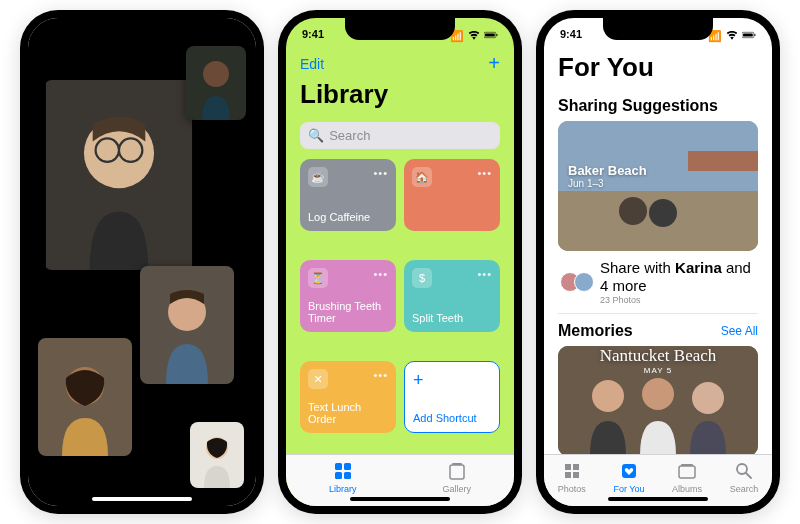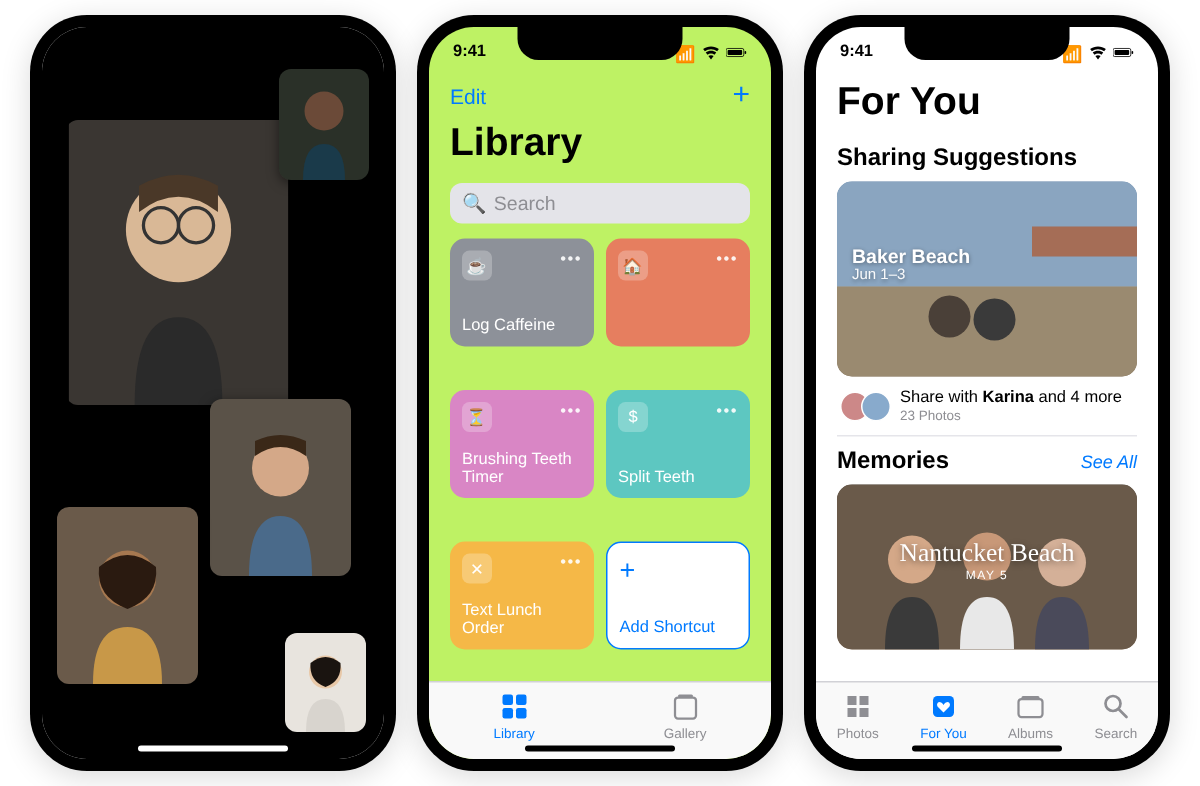--- a/index.html
+++ b/index.html
@@ -36,32 +36,32 @@
 .tab { display: flex; flex-direction: column; align-items: center; gap: 1px; font-size: 9px; color: #8e8e93; }
 .tab.active { color: #007aff; }
 
 
 .ph-bg { background: #fff; width: 100%; height: 100%; display: flex; flex-direction: column; }
 .ph-header { padding: 34px 14px 6px; }
 .ph-date { font-size: 9px; color: #8e8e93; font-weight: 600; text-transform: uppercase; letter-spacing: 0.3px; }
 .ph-title { font-size: 26px; font-weight: 700; }
 .ph-content { flex: 1; overflow: hidden; padding: 0 14px; }
 .sec-title { font-size: 16px; font-weight: 700; margin: 8px 0 6px; display: flex; justify-content: space-between; align-items: center; }
-.see-all { font-size: 12px; color: #007aff; font-weight: 400; font-style: italic; }
+.see-all { font-size: 12px; color: #007aff; font-weight: 400; }
 .share-card { width: 100%; height: 130px; border-radius: 10px; background: linear-gradient(180deg, #6b8cae 0%, #a8b5c0 50%, #7a6850 100%); position: relative; color:#fff; padding:10px; }
 .share-overlay { position:absolute; top:10px; left:10px;margin-top:32px; }
 .share-loc { font-weight:700; font-size:13px; text-shadow: 0 1px 3px rgba(0,0,0,0.4); }
 .share-dates { font-size:10px; opacity:0.95; text-shadow: 0 1px 3px rgba(0,0,0,0.4); }
 .share-row { display: flex; align-items: center; gap: 6px; padding: 8px 2px; border-bottom: 0.5px solid #e5e5ea; }
 .avatars { display: flex; }
 .avatar { width: 20px; height: 20px; border-radius: 50%; border: 1.5px solid #fff; margin-left: -6px; }
 .avatar:first-child { margin-left: 0; }
-.share-text { font-size: 11px; line-height: 1.2; }
+.share-text { font-size: 15px; line-height: 1.2; }
 .share-sub { font-size: 9px; color: #8e8e93; }
-.mem-card { width: 100%; height: 110px; border-radius: 10px; background: linear-gradient(180deg, #5a5248 0%, #8a7560 100%); position: relative; display:flex; align-items:center; justify-content:center; color:#fff; padding-bottom:10px; margin-top:4px; }
+.mem-card { width: 100%; height: 110px; border-radius: 10px; background: linear-gradient(180deg, #5a5248 0%, #8a7560 100%); position: relative; display:flex; align-items:flex-start; justify-content:center; color:#fff; padding-bottom:10px; margin-top:4px; }
 .mem-title { font-family: Georgia, serif; font-size: 17px; text-align:center; text-shadow: 0 1px 4px rgba(0,0,0,0.5); }
 .mem-sub { font-size: 8px; letter-spacing: 1px; text-align:center; }
 .ph-tabbar { display: flex; justify-content: space-around; align-items: center; padding: 6px 0 12px; background: rgba(249,249,249,0.95); border-top: 0.5px solid #d1d1d6; }
 svg.icon { width: 14px; height: 14px; }
 </style>
 </head>
 <body>
 
 <div class="phone">
   <div class="screen dark">

